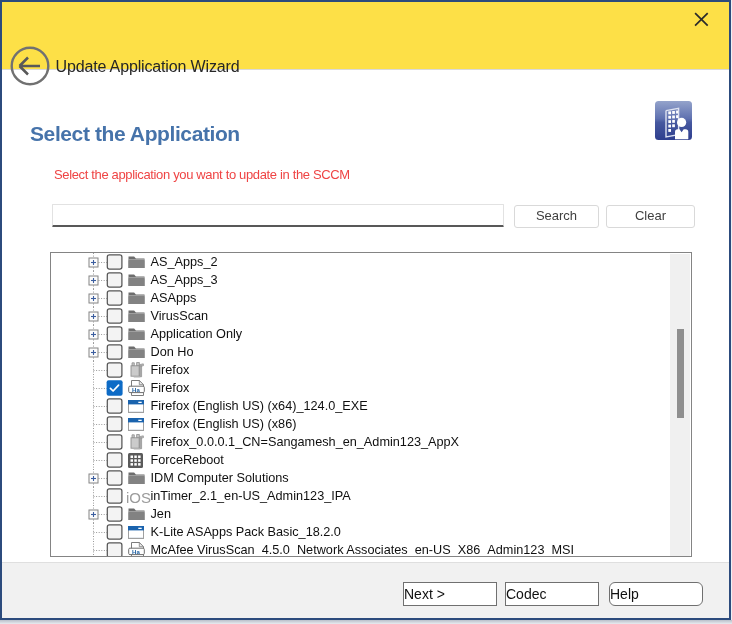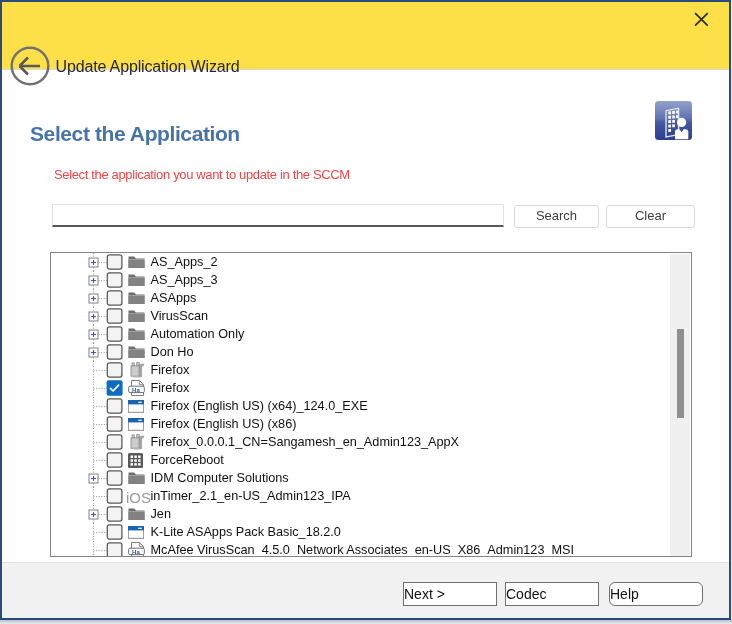--- a/index.html
+++ b/index.html
@@ -164,21 +164,21 @@
             <line x1="9.5" y1="7" x2="9.5" y2="12" stroke="#3c5f9f" stroke-width="1.1"></line>
           </svg>
           <svg class="cb" width="17" height="16" viewBox="0 0 17 16">
 <rect x="1.3" y="0.8" width="14.6" height="14.4" rx="2.1" fill="#f3f3f3" stroke="#565656" stroke-width="1.25"></rect>
 </svg>
           <svg class="ic" style="top:2px" width="17" height="14" viewBox="0 0 17 14">
 <path d="M0.5 1.5 h5.6 l1.8 2.1 h8.6 V13 H0.5 z" fill="#6d6d6d"></path>
 <rect x="0.5" y="4.3" width="16" height="1" fill="#b5b5b5"></rect>
 <rect x="0.5" y="5.3" width="16" height="7.7" fill="#828282"></rect>
 </svg>
-          <span class="lb">Automation Only</span>
+          <span class="lb">Application Only</span>
         </div>
 <div class="row">
           <svg class="tl" width="24" height="18" viewBox="0 0 24 18">
             <line x1="9.5" y1="0" x2="9.5" y2="5" stroke="#9a9a9a" stroke-width="1" stroke-dasharray="1 1.6"></line>
             <line x1="9.5" y1="14.5" x2="9.5" y2="18" stroke="#9a9a9a" stroke-width="1" stroke-dasharray="1 1.6"></line>
             <line x1="14.5" y1="9.5" x2="23" y2="9.5" stroke="#9a9a9a" stroke-width="1" stroke-dasharray="1 1.6"></line>
             <rect x="5" y="5" width="9" height="9" fill="#fcfcfc" stroke="#848484"></rect>
             <line x1="7" y1="9.5" x2="12" y2="9.5" stroke="#3c5f9f" stroke-width="1.1"></line>
             <line x1="9.5" y1="7" x2="9.5" y2="12" stroke="#3c5f9f" stroke-width="1.1"></line>
           </svg>

